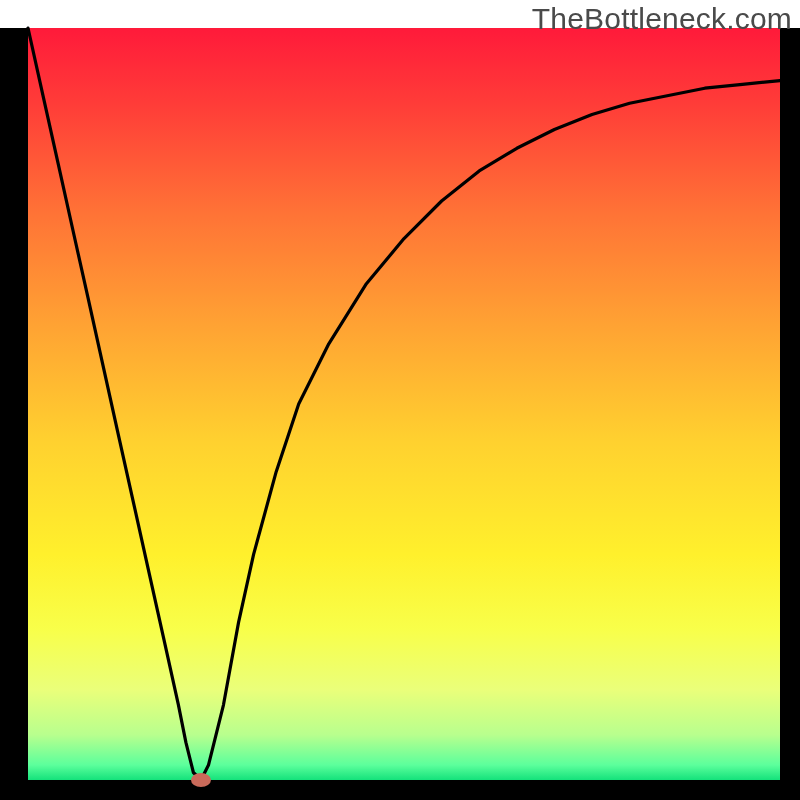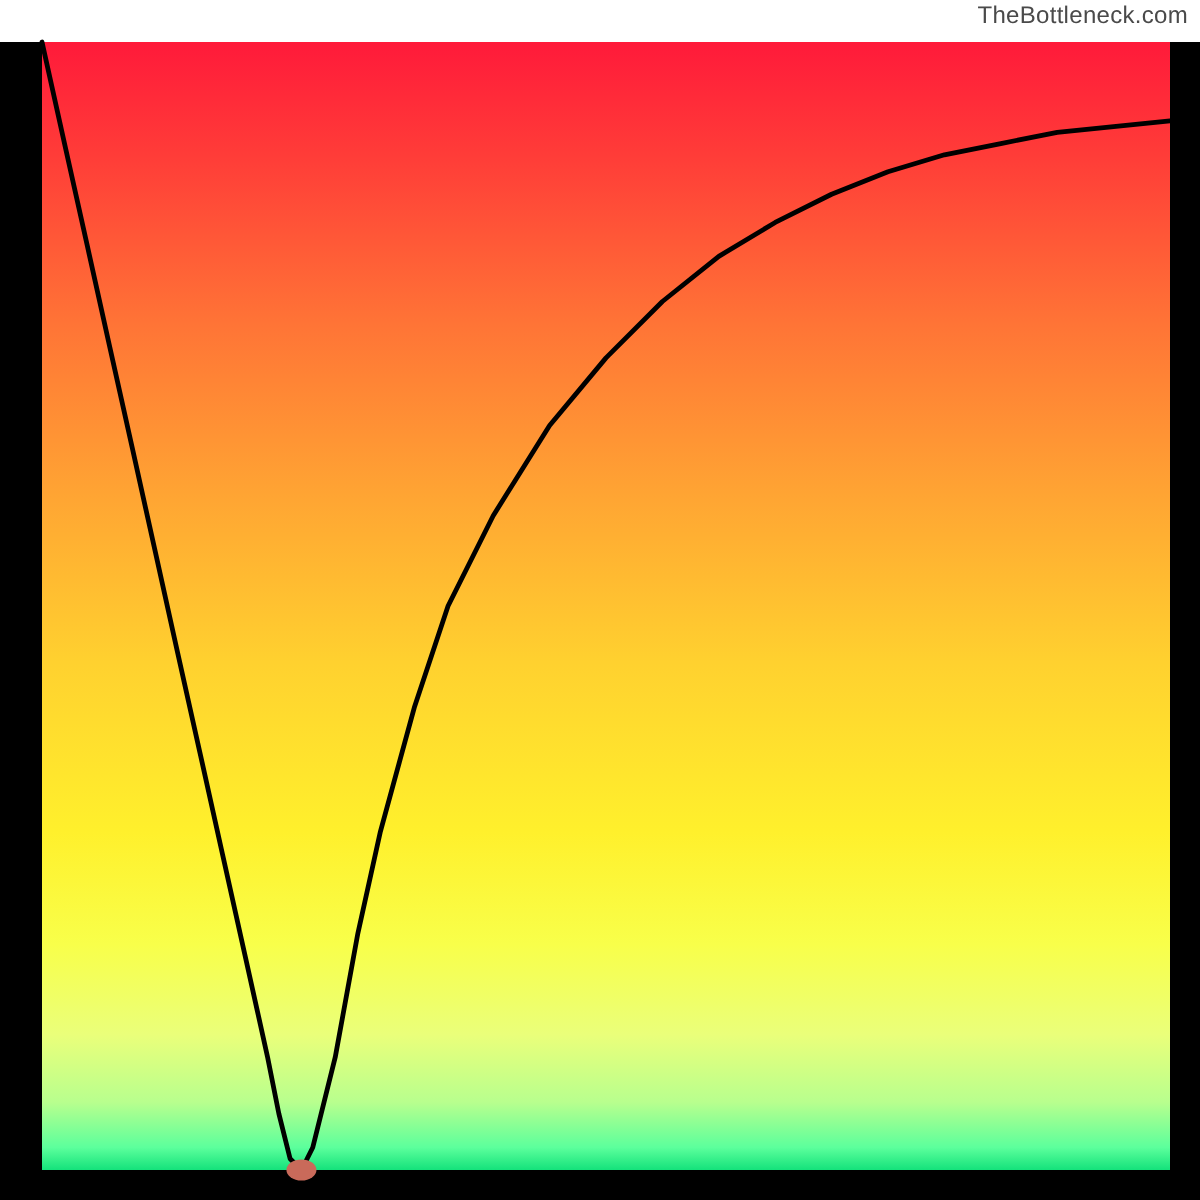--- a/index.html
+++ b/index.html
@@ -13,21 +13,21 @@
   }
   .container {
     position: relative;
     width: 800px;
     height: 800px;
   }
   .watermark {
     position: absolute;
     top: 2px;
     right: 8px;
-    font-size: 16px;
+    font-size: 30px;
     font-weight: 500;
     color: #4a4a4a;
     letter-spacing: 0.2px;
     z-index: 10;
   }
   svg {
     display: block;
   }
 </style>
 </head>

